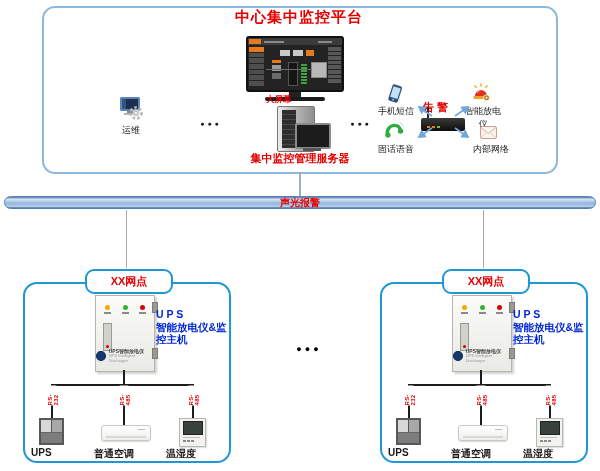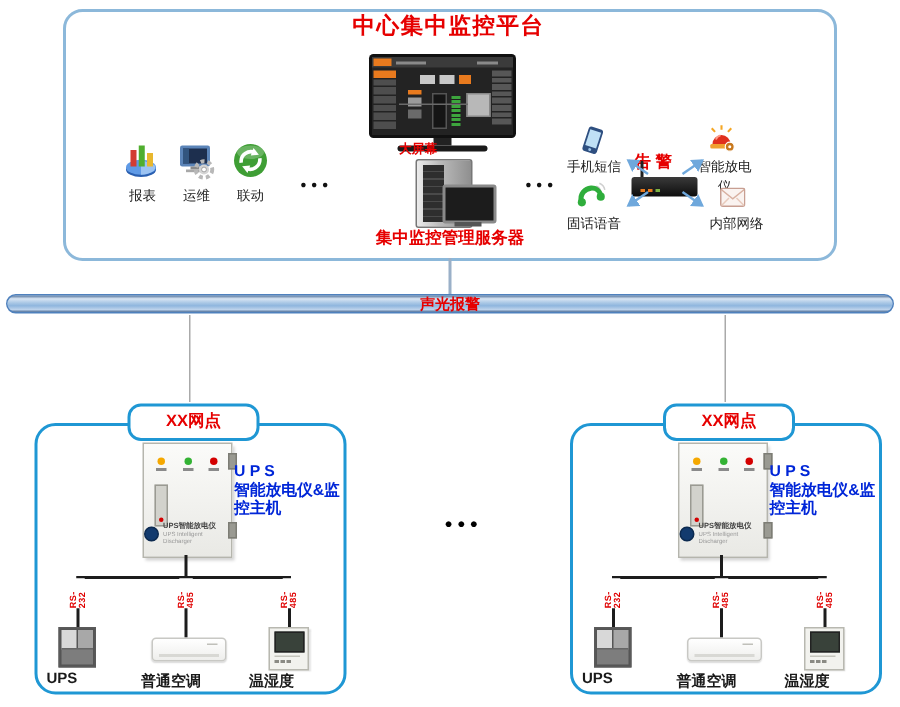--- a/index.html
+++ b/index.html
@@ -96,63 +96,37 @@
   .middots{left:290px;top:344px;width:38px;text-align:center;font-size:9px;letter-spacing:3px;color:#000;font-weight:bold;}
 </style>
 </head>
 <body>
 
 <div id="stage">
 
   <div class="abs platform-box"></div>
   <div class="abs p-title">中心集中监控平台</div>
 
-  <div class="abs iconitem" style="left:78px;">
-    <span>
-      <svg width="26" height="26" viewBox="0 0 26 26">
-        <ellipse cx="12" cy="19" rx="10" ry="5" fill="#2a5fb0"></ellipse>
-        <ellipse cx="12" cy="17.5" rx="10" ry="5" fill="#5f9ae6"></ellipse>
-        <path d="M12 17.5 L12 12.5 L21 16 A10 5 0 0 1 12 22.5 Z" fill="#9cc3f2"></path>
-        <rect x="5" y="6" width="4" height="11" fill="#d23c32"></rect>
-        <rect x="10.5" y="3" width="4" height="14" fill="#4fae2e"></rect>
-        <rect x="16" y="8" width="4" height="9" fill="#e8b72e"></rect>
-      </svg>
-    </span>
-    <span class="iconlabel">报表</span>
-  </div>
 
   <div class="abs iconitem" style="left:114px;">
     <span>
       <svg width="26" height="26" viewBox="0 0 26 26">
         <rect x="2" y="3" width="20" height="14" rx="1.5" fill="#5b84b8"></rect>
         <rect x="4" y="5" width="16" height="10" fill="#1d2f4e"></rect>
         <rect x="4" y="5" width="4" height="10" fill="#32557f"></rect>
         <rect x="9" y="17" width="6" height="2" fill="#8a8a8a"></rect>
         <rect x="6" y="19" width="12" height="1.8" fill="#a8a8a8"></rect>
         <circle cx="18" cy="19" r="5.5" fill="none" stroke="#b8b8b8" stroke-width="2.6" stroke-dasharray="2.6 2.1"></circle>
         <circle cx="18" cy="19" r="3.4" fill="#d4d4d4"></circle>
         <circle cx="18" cy="19" r="1.6" fill="#fff" stroke="#9a9a9a" stroke-width=".6"></circle>
       </svg>
     </span>
     <span class="iconlabel">运维</span>
   </div>
 
-  <div class="abs iconitem" style="left:150px;">
-    <span>
-      <svg width="26" height="26" viewBox="0 0 26 26">
-        <circle cx="13" cy="13" r="11" fill="#3f9e35"></circle>
-        <ellipse cx="13" cy="7.5" rx="9" ry="4.5" fill="rgba(255,255,255,.22)"></ellipse>
-        <path d="M6.8 14.5 a6.5 6.5 0 0 1 9.4-6.6" stroke="#fff" stroke-width="2.4" fill="none"></path>
-        <path d="M15 4.6 L18.6 9.2 L13.2 9.6 Z" fill="#fff"></path>
-        <path d="M19.2 11.5 a6.5 6.5 0 0 1 -9.4 6.6" stroke="#fff" stroke-width="2.4" fill="none"></path>
-        <path d="M11 21.4 L7.4 16.8 L12.8 16.4 Z" fill="#fff"></path>
-      </svg>
-    </span>
-    <span class="iconlabel">联动</span>
-  </div>
 
   <div class="abs dots" style="left:194px;top:120px;width:34px;text-align:center;">●●●</div>
 
   <div class="abs mon">
     <div class="mframe">
       <div class="mscreen">
         <div class="m-top">
             <div class="m-chip"></div>
           </div>
         <div class="m-dash" style="left:16px;width:20px;"></div>

